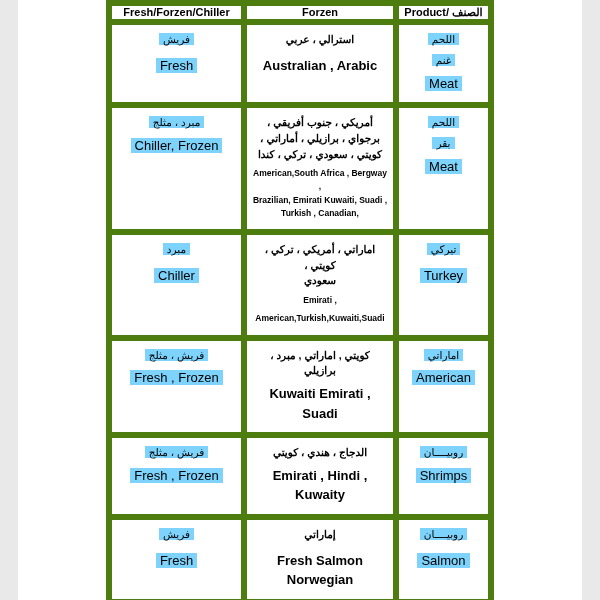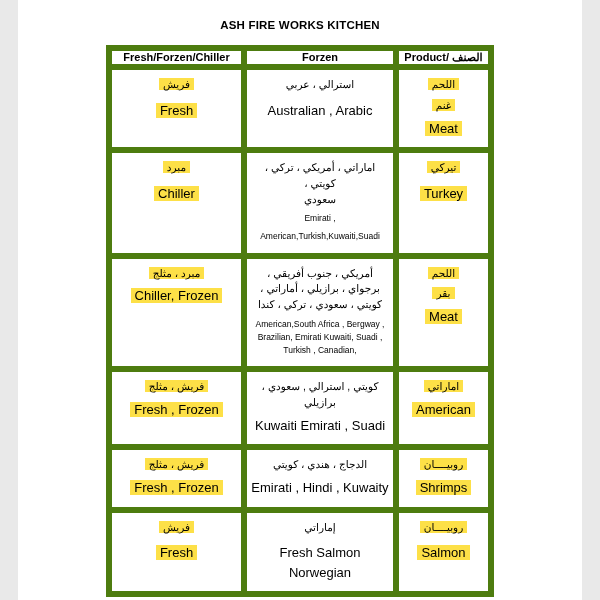--- a/index.html
+++ b/index.html
@@ -52,21 +52,21 @@
   }
   col.c1 { width: 135px; }
   col.c2 { width: 152px; }
   col.c3 { width: 95px; }
 
   .cell {
     padding: 7px 4px 9px 4px;
     text-align: center;
   }
   .hl {
-    background: #fde047;
+    background: #7dd3fc;
     padding: 0 4px;
   }
   .ar {
     direction: rtl;
     unicode-bidi: bidi-override;
     font-size: 10.5px;
     line-height: 1.5;
     color: #000;
   }
   .en {
@@ -74,28 +74,27 @@
     line-height: 1.5;
     color: #000;
   }
   .en-small {
     font-size: 8.5px;
     line-height: 1.55;
     color: #000;
   }
   .gap-sm { height: 5px; }
   .gap-md { height: 8px; }
-  .line { display: block; }
+  .line { display: block; font-weight: bold; }
 </style>
 </head>
 <body>
 
 <div class="page">
 
-  <div class="doc-title">ASH FIRE WORKS KITCHEN</div>
 
   <table class="kitchen">
     <colgroup>
       <col class="c1">
         <col class="c2">
         <col class="c3">
     </colgroup>
     <thead>
       <tr>
         <th class="col-head">Fresh/Forzen/Chiller</th>
@@ -127,47 +126,20 @@
             <div class="ar"><span class="hl">غنم</span></div>
             <div class="gap-sm"></div>
             <div class="en"><span class="hl">Meat</span></div>
           </div>
         </td>
       </tr>
 
       <tr>
         <td>
           <div class="cell">
-            <div class="ar"><span class="hl">مبرد</span></div>
-            <div class="gap-md"></div>
-            <div class="en"><span class="hl">Chiller</span></div>
-          </div>
-        </td>
-        <td>
-          <div class="cell">
-            <div class="ar line">اماراتي ، أمريكي ، تركي ، كويتي ،</div>
-            <div class="ar line">سعودي</div>
-            <div class="gap-sm"></div>
-            <div class="en-small line">Emirati ,</div>
-            <div class="gap-sm"></div>
-            <div class="en-small line">American,Turkish,Kuwaiti,Suadi</div>
-          </div>
-        </td>
-        <td>
-          <div class="cell">
-            <div class="ar"><span class="hl">تيركي</span></div>
-            <div class="gap-md"></div>
-            <div class="en"><span class="hl">Turkey</span></div>
-          </div>
-        </td>
-      </tr>
-
-      <tr>
-        <td>
-          <div class="cell">
             <div class="ar"><span class="hl">مبرد ، مثلج</span></div>
             <div class="gap-sm"></div>
             <div class="en"><span class="hl">Chiller, Frozen</span></div>
           </div>
         </td>
         <td>
           <div class="cell">
             <div class="ar line">أمريكي ، جنوب أفريقي ،</div>
             <div class="ar line">برجواي ، برازيلي ، أماراتي ،</div>
             <div class="ar line">كويتي ، سعودي ، تركي ، كندا</div>
@@ -184,28 +156,55 @@
             <div class="ar"><span class="hl">بقر</span></div>
             <div class="gap-sm"></div>
             <div class="en"><span class="hl">Meat</span></div>
           </div>
         </td>
       </tr>
 
       <tr>
         <td>
           <div class="cell">
+            <div class="ar"><span class="hl">مبرد</span></div>
+            <div class="gap-md"></div>
+            <div class="en"><span class="hl">Chiller</span></div>
+          </div>
+        </td>
+        <td>
+          <div class="cell">
+            <div class="ar line">اماراتي ، أمريكي ، تركي ، كويتي ،</div>
+            <div class="ar line">سعودي</div>
+            <div class="gap-sm"></div>
+            <div class="en-small line">Emirati ,</div>
+            <div class="gap-sm"></div>
+            <div class="en-small line">American,Turkish,Kuwaiti,Suadi</div>
+          </div>
+        </td>
+        <td>
+          <div class="cell">
+            <div class="ar"><span class="hl">تيركي</span></div>
+            <div class="gap-md"></div>
+            <div class="en"><span class="hl">Turkey</span></div>
+          </div>
+        </td>
+      </tr>
+
+      <tr>
+        <td>
+          <div class="cell">
             <div class="ar"><span class="hl">فريش ، مثلج</span></div>
             <div class="gap-sm"></div>
             <div class="en"><span class="hl">Fresh , Frozen</span></div>
           </div>
         </td>
         <td>
           <div class="cell">
-            <div class="ar line">كويتي , استرالي , سعودي ،</div>
+            <div class="ar line">كويتي , اماراتي , مبرد ،</div>
             <div class="ar line">برازيلي</div>
             <div class="gap-sm"></div>
             <div class="en line">Kuwaiti Emirati , Suadi</div>
           </div>
         </td>
         <td>
           <div class="cell">
             <div class="ar"><span class="hl">اماراتي</span></div>
             <div class="gap-sm"></div>
             <div class="en"><span class="hl">American</span></div>

